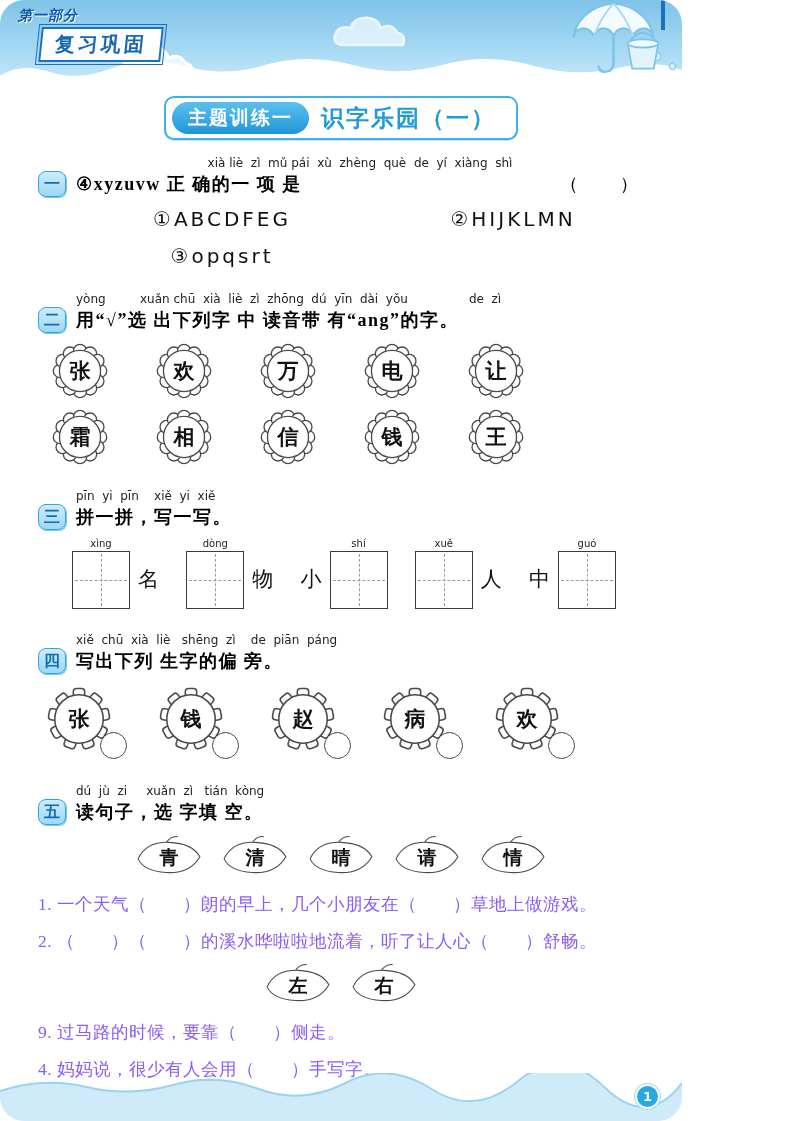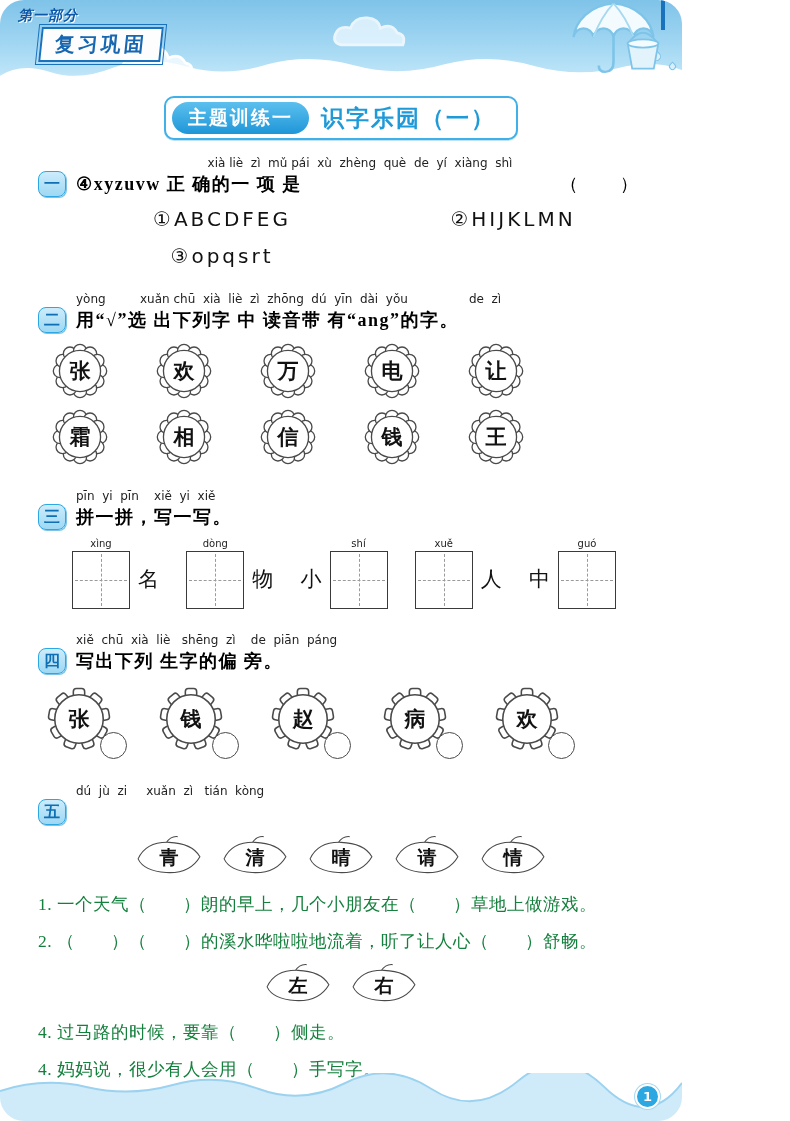--- a/index.html
+++ b/index.html
@@ -56,21 +56,21 @@
   .tian::after { content:""; position:absolute; top:2px; bottom:2px; left:50%; border-left:1.3px dashed #9a9a9a; }
   .companion { font-size:21px; margin-bottom:16px; color:#111; }
 
   .gear-row { display:flex; gap:46px; margin:12px 0 0 8px; padding-bottom:8px; }
   .gear { width:66px; height:66px; }
   .acircle { position:absolute; right:-15px; bottom:-7px; width:27px; height:27px; border:1.5px solid #4a4a4a; border-radius:50%; background:#fff; }
 
   .leaf-row { display:flex; gap:12px; justify-content:center; margin-top:8px; }
   .leaf { width:74px; height:46px; }
   .leaf .bchar { font-size:19px; padding-top:3px; }
-  .sentence { font-size:17.5px; color:#15803d; margin-top:13px; letter-spacing:.5px; }
+  .sentence { font-size:17.5px; color:#8b5cf6; margin-top:13px; letter-spacing:.5px; }
 
   
   .footer-wave { position:absolute; left:0; bottom:0; width:100%; height:48px; }
   .page-num { position:absolute; right:22px; bottom:12px; width:25px; height:25px; border-radius:50%; background:#2ba7e1; color:#fff; display:flex; align-items:center; justify-content:center; font-size:13px; font-weight:bold; font-family:"DejaVu Sans",sans-serif; border:2px solid #fff; box-shadow:0 0 0 1px #a5d8f1; z-index:5; }
 </style>
 </head>
 <body>
 
 <div class="page">
 
@@ -326,20 +326,21 @@
             <span class="bchar">欢</span>
             <span class="acircle"></span>
           </div>
       </div>
     </div>
 
     <div class="sec">
       <div class="pinyin sec-pinyin">dú  jù  zi     xuǎn  zì   tián  kòng</div>
       <div class="sec-line">
         <span class="sec-num">五</span>
+        <span class="sec-text">读句子，选 字填 空。</span>
       </div>
       <div class="leaf-row">
         <div class="badge leaf">
             <svg>
               <use href="#sym-leaf"></use>
             </svg>
             <span class="bchar">青</span>
           </div>
         <div class="badge leaf">
             <svg>
@@ -375,21 +376,21 @@
             </svg>
             <span class="bchar">左</span>
           </div>
         <div class="badge leaf">
             <svg>
               <use href="#sym-leaf"></use>
             </svg>
             <span class="bchar">右</span>
           </div>
       </div>
-      <div class="sentence">4. 过马路的时候，要靠（　　）侧走。</div>
+      <div class="sentence">9. 过马路的时候，要靠（　　）侧走。</div>
       <div class="sentence">4. 妈妈说，很少有人会用（　　）手写字。</div>
     </div>
 
   </div>
 
   <svg class="footer-wave" viewBox="0 0 790 48" preserveAspectRatio="none">
     <path d="M0 18 Q 50 4 100 14 T 200 12 T 300 16 T 400 10 T 500 16 T 600 8 T 700 14 T 790 10 L790 48 L0 48 Z" fill="#cfeaf8"></path>
     <path d="M0 18 Q 50 4 100 14 T 200 12 T 300 16 T 400 10 T 500 16 T 600 8 T 700 14 T 790 10" fill="none" stroke="#9bd2ef" stroke-width="2"></path>
   </svg>
   <div class="page-num">1</div>

